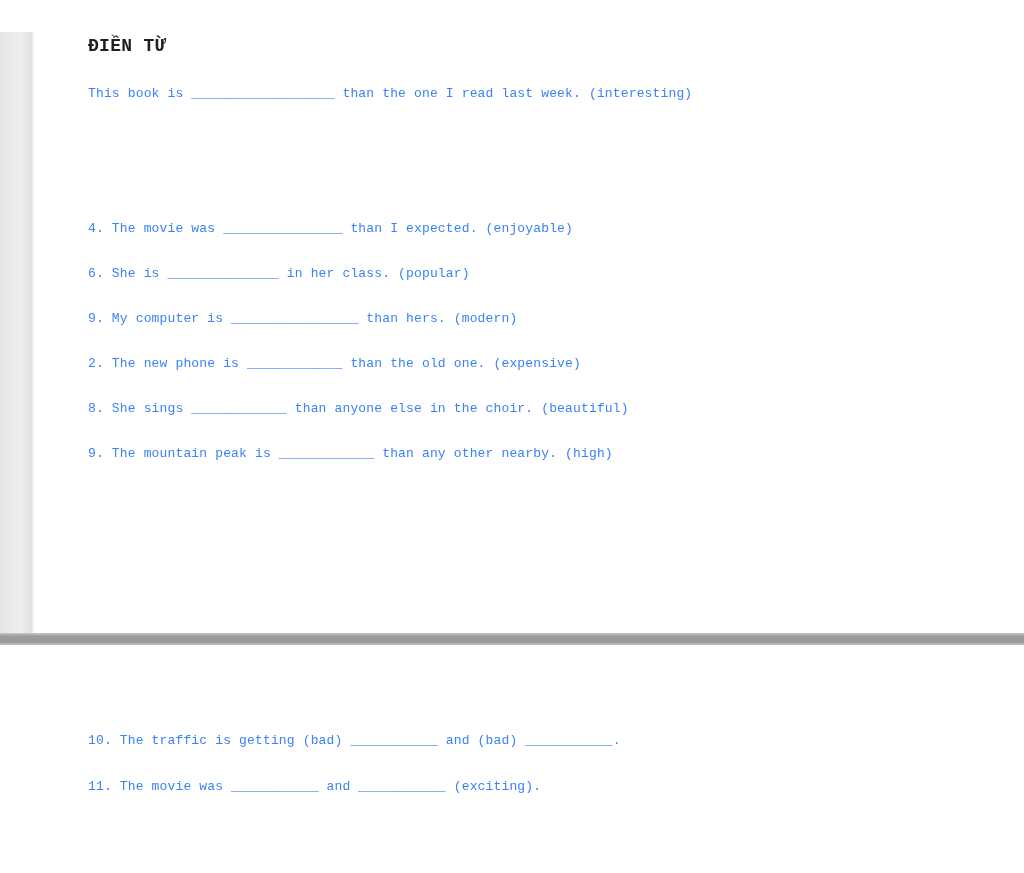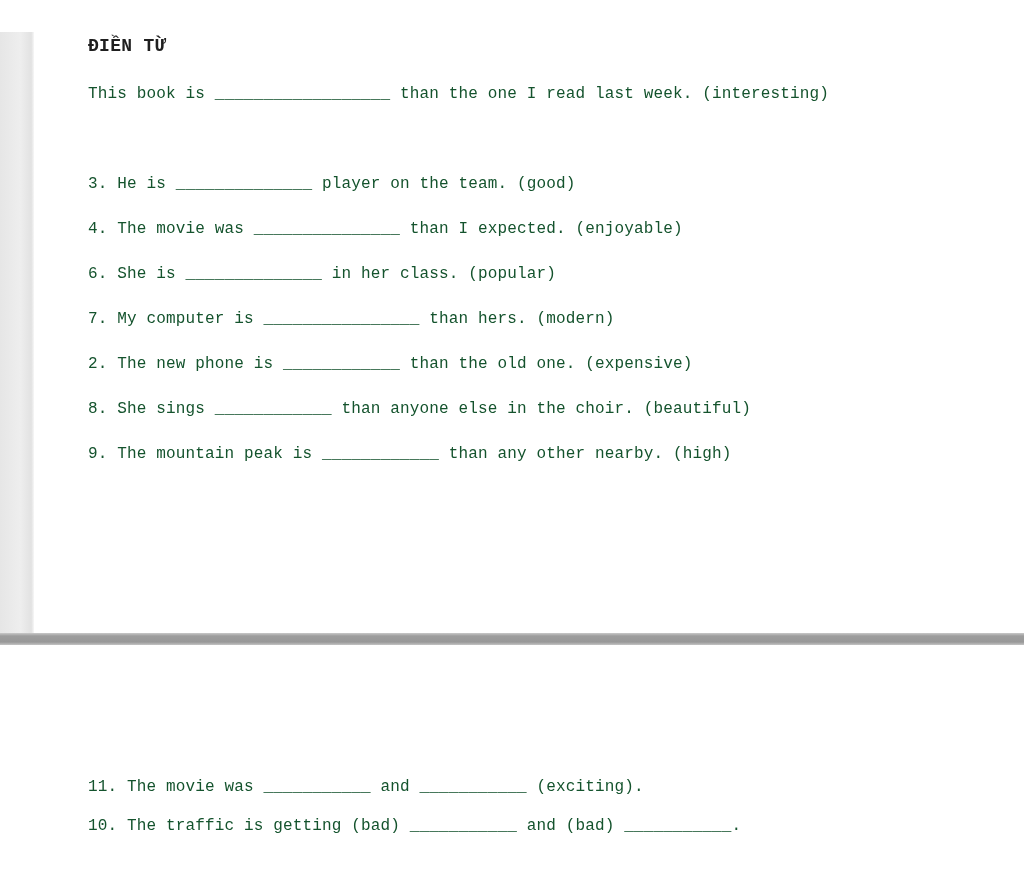--- a/index.html
+++ b/index.html
@@ -40,42 +40,41 @@
     font-size: 18px;
     font-weight: bold;
     color: #1f1f1f;
     letter-spacing: 0.3px;
     filter: blur(0.25px);
   }
   .line {
     position: absolute;
     left: 88px;
     margin: 0;
-    font-size: 16px;
+    font-size: 13px;
     line-height: 22px;
-    color: #14532d;
+    color: #3b82f6;
     letter-spacing: 0.15px;
     white-space: nowrap;
     filter: blur(0.3px);
   }
 </style>
 </head>
 <body>
 
 <div class="page">
   <div class="left-strip"></div>
 
   <h1 class="doc-title">ĐIỀN TỪ</h1>
 
   <p class="line" style="top:51px">This book is __________________ than the one I read last week. (interesting)</p>
-  <p class="line" style="top:141px">3. He is ______________ player on the team. (good)</p>
   <p class="line" style="top:186px">4. The movie was _______________ than I expected. (enjoyable)</p>
   <p class="line" style="top:231px">6. She is ______________ in her class. (popular)</p>
-  <p class="line" style="top:276px">7. My computer is ________________ than hers. (modern)</p>
+  <p class="line" style="top:276px">9. My computer is ________________ than hers. (modern)</p>
   <p class="line" style="top:321px">2. The new phone is ____________ than the old one. (expensive)</p>
   <p class="line" style="top:366px">8. She sings ____________ than anyone else in the choir. (beautiful)</p>
   <p class="line" style="top:411px">9. The mountain peak is ____________ than any other nearby. (high)</p>
 
   <div class="divider"></div>
 
-  <p class="line" style="top:783px">10. The traffic is getting (bad) ___________ and (bad) ___________.</p>
+  <p class="line" style="top:698px">10. The traffic is getting (bad) ___________ and (bad) ___________.</p>
   <p class="line" style="top:744px">11. The movie was ___________ and ___________ (exciting).</p>
 </div>
 
 </body></html>

